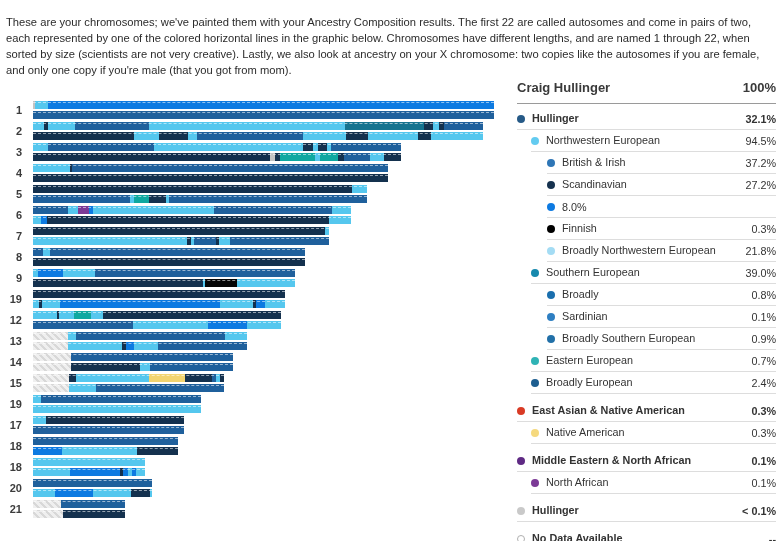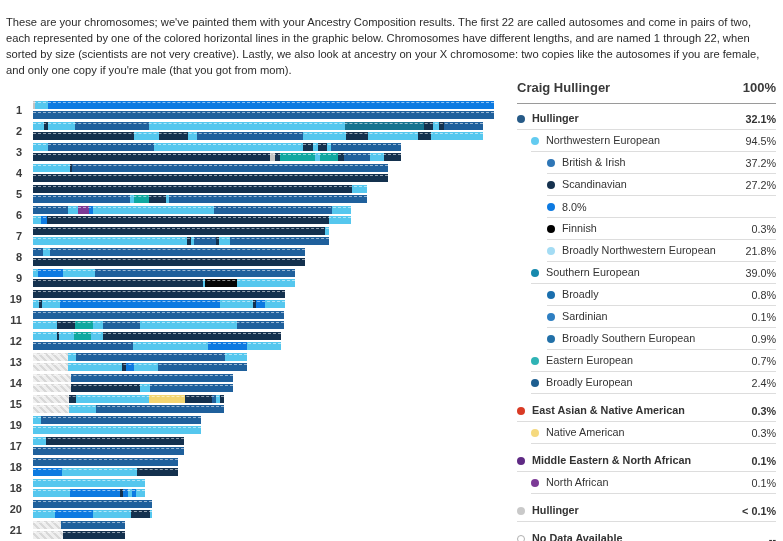--- a/index.html
+++ b/index.html
@@ -239,37 +239,20 @@
           <div class="seg" style="background: rgb(85, 199, 238); width: 7.1%;"></div>
           <div class="seg" style="background: rgb(13, 122, 225); width: 63.5%;"></div>
           <div class="seg" style="background: rgb(85, 199, 238); width: 13%;"></div>
           <div class="seg" style="background: rgb(20, 49, 78); width: 1.2%;"></div>
           <div class="seg" style="background: rgb(13, 122, 225); width: 3.6%;"></div>
           <div class="seg" style="background: rgb(85, 199, 238); width: 8%;"></div>
         </div>
       </div>
     </div>
     <div class="chrom-row">
-      <div class="chrom-label">11</div>
-      <div class="copies">
-        <div class="bar" style="width: 251px;">
-          <div class="seg" style="background: rgb(31, 96, 156); width: 100%;"></div>
-        </div>
-        <div class="bar" style="width: 251px;">
-          <div class="seg" style="background: rgb(85, 199, 238); width: 9.6%;"></div>
-          <div class="seg" style="background: rgb(20, 49, 78); width: 7.2%;"></div>
-          <div class="seg" style="background: rgb(15, 168, 160); width: 7.2%;"></div>
-          <div class="seg" style="background: rgb(85, 199, 238); width: 4%;"></div>
-          <div class="seg" style="background: rgb(31, 96, 156); width: 14.7%;"></div>
-          <div class="seg" style="background: rgb(85, 199, 238); width: 38.4%;"></div>
-          <div class="seg" style="background: rgb(31, 96, 156); width: 18.9%;"></div>
-        </div>
-      </div>
-    </div>
-    <div class="chrom-row">
       <div class="chrom-label">12</div>
       <div class="copies">
         <div class="bar" style="width: 248px;">
           <div class="seg" style="background: rgb(85, 199, 238); width: 9.7%;"></div>
           <div class="seg" style="background: rgb(20, 49, 78); width: 0.8%;"></div>
           <div class="seg" style="background: rgb(85, 199, 238); width: 6%;"></div>
           <div class="seg" style="background: rgb(15, 168, 160); width: 6.9%;"></div>
           <div class="seg" style="background: rgb(85, 199, 238); width: 4.8%;"></div>
           <div class="seg" style="background: rgb(20, 49, 78); width: 71.8%;"></div>
         </div>

